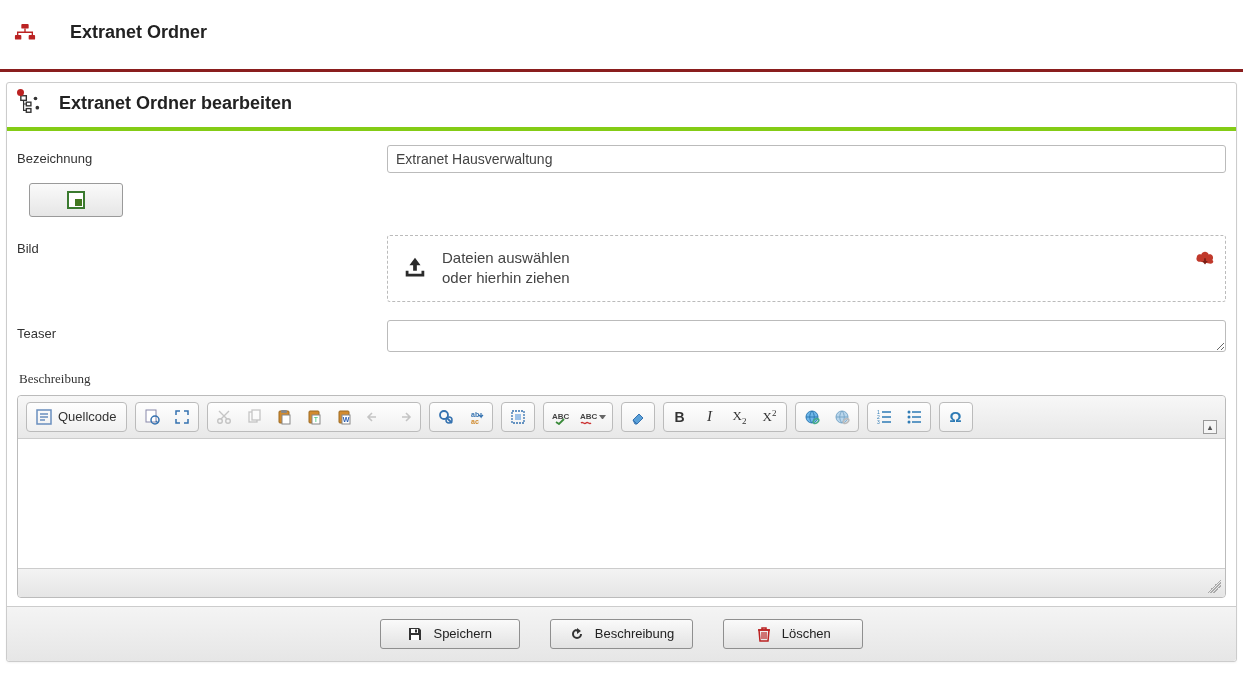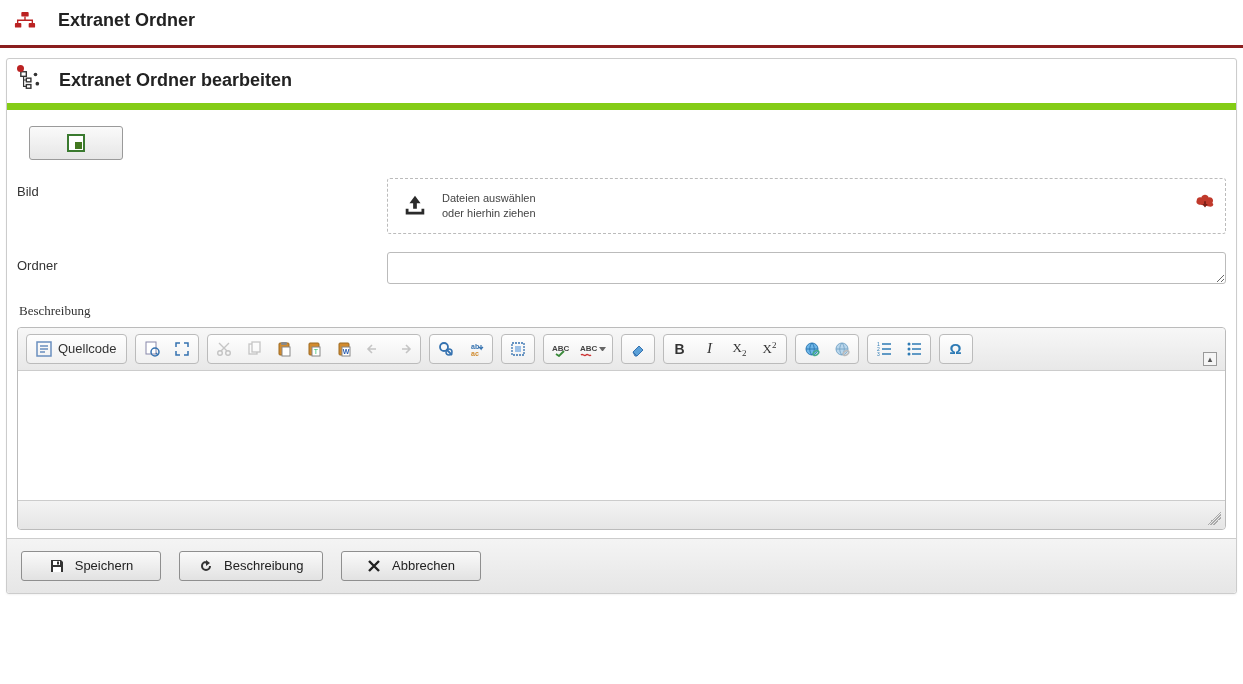--- a/index.html
+++ b/index.html
@@ -12,33 +12,33 @@
     width: 1243px;
   }
   .page-header {
     display: flex;
     align-items: center;
     padding: 6px 14px 10px 14px;
     border-bottom: 3px solid #8a1e1e;
   }
   .page-header .icon { width: 22px; height: 18px; margin-right: 18px; }
   .page-header h1 {
-    font-size: 18px; font-weight: bold; margin: 4px; color: #222;
+    font-size: 18px; font-weight: bold; margin: 16px; color: #222;
   }
   .panel {
     margin: 10px 6px 6px 6px;
     border: 1px solid #ccc;
     border-radius: 3px;
     background: #fff;
     box-shadow: 0 1px 2px rgba(0,0,0,.05);
   }
   .panel-header {
-    display: flex; align-items: center;
+    display: flex; align-items: flex-start;
     padding: 10px 12px 12px 12px;
-    border-bottom: 7px solid #84cc16;
+    border-bottom: 4px solid #84cc16;
     position: relative;
   }
   .panel-header .icon { width: 22px; height: 22px; margin-right: 18px; }
   .panel-header h2 { font-size: 18px; font-weight: bold; margin: 0; color: #222; }
   .dirty-dot {
     position: absolute; left: 10px; top: 6px;
     width: 7px; height: 7px; background: #b22; border-radius: 50%;
   }
   .form-body { padding: 14px 10px 8px 10px; }
   .form-row { display: flex; align-items: flex-start; margin-bottom: 8px; }
@@ -76,21 +76,21 @@
 
   .upload-wrap { flex: 1; position: relative; }
   .upload-box {
     border: 1px dashed #bbb;
     border-radius: 3px;
     padding: 12px 14px;
     display: flex; align-items: center;
     background: #fff;
   }
   .upload-box .up-icon { width: 26px; height: 24px; margin-right: 14px; }
-  .upload-box .txt { color: #444; line-height: 1.35; font-size: 11px; }
+  .upload-box .txt { color: #444; line-height: 1.35; font-size: 15px; }
   .cloud-icon {
     position: absolute; right: 10px; top: 14px; width: 22px; height: 18px;
   }
 
   .full-label { padding: 8px 2px 8px 2px; font-family: Liberation Serif, serif; }
 
   .editor {
     border: 1px solid #bbb;
     border-radius: 4px;
     background: #fff;
@@ -154,25 +154,25 @@
     position: absolute; right: 4px; bottom: 4px;
     width: 14px; height: 14px;
     background:
       linear-gradient(135deg, transparent 50%, #aaa 50%, #aaa 55%, transparent 55%),
       linear-gradient(135deg, transparent 60%, #aaa 60%, #aaa 65%, transparent 65%),
       linear-gradient(135deg, transparent 70%, #aaa 70%, #aaa 75%, transparent 75%);
     cursor: nwse-resize;
   }
 
   .footer {
-    display: flex; gap: 18px;
+    display: flex; gap: 30px;
     padding: 12px 14px;
     background: linear-gradient(#f4f4f4,#e6e6e6);
     border-top: 1px solid #ccc;
-    border-bottom-left-radius: 3px; border-bottom-right-radius: 3px;
+    border-bottom-left-radius: 3px; border-bottom-right-radius: 3px; justify-content: center;
   }
   .action-btn {
     display: inline-flex; align-items: center; justify-content: center;
     gap: 10px;
     min-width: 140px; height: 30px;
     padding: 0 18px;
     border: 1px solid #8f8f8f;
     border-radius: 3px;
     background: linear-gradient(#fafafa,#e2e2e2);
     cursor: pointer;
@@ -210,20 +210,26 @@
           <circle cx="18" cy="6" r="2" fill="#333"></circle>
           <circle cx="20" cy="16" r="2" fill="#333"></circle>
           <path d="M5 8 V19 H8 M5 12 H8" stroke="#333" stroke-width="1.3" fill="none"></path>
         </svg>
     </span>
     <h2>Extranet Ordner bearbeiten</h2>
   </div>
 
   <div class="form-body">
 
+    <div class="form-row">
+      <div class="lbl">Bezeichnung</div>
+      <div class="fld">
+        <input type="text" value="Extranet Hausverwaltung" style="">
+      </div>
+    </div>
 
 
     <div class="form-row" style="margin-top:-2px;margin-bottom:18px;">
       <div class="lbl" style="width:0;"></div>
       <button class="color-btn" type="button">
         <span class="color-swatch">
             <span class="inner"></span>
           </span>
       </button>
     </div>
@@ -246,21 +252,21 @@
         <span class="cloud-icon">
           <svg viewBox="0 0 24 18">
               <path d="M7 14 C3 14 2 11 3 9 C3 6 6 5 8 6 C9 2 15 2 16 6 C20 5 22 9 20 12 C22 13 21 16 18 16" fill="#c0392b"></path>
               <path d="M12 17 L9 13 H11 V10 H13 V13 H15 Z" fill="#7b1f16"></path>
             </svg>
         </span>
       </div>
     </div>
 
     <div class="form-row">
-      <div class="lbl">Ordner</div>
+      <div class="lbl">Teaser</div>
       <div class="fld">
         <textarea class="teaser" style=""></textarea>
       </div>
     </div>
 
     <div class="full-label">Beschreibung</div>
 
     <div class="editor">
       <div class="toolbar">
 
@@ -512,20 +518,22 @@
       <span>
         <svg viewBox="0 0 16 16">
             <path d="M8 3a5 5 0 105 5h-2a3 3 0 11-3-3V2l4 3-4 3V5" fill="#333"></path>
           </svg>
       </span>
       <span>Beschreibung</span>
     </button>
     <button type="button" class="action-btn">
       <span>
         <svg viewBox="0 0 16 16">
-            <path d="M3 3l10 10M13 3L3 13" stroke="#222" stroke-width="2.4"></path>
+            <path d="M3 4h10l-1 11H4z" fill="none" stroke="#b22" stroke-width="1.5"></path>
+            <path d="M2 4h12M6 4V2h4v2" fill="none" stroke="#b22" stroke-width="1.5"></path>
+            <path d="M6 6v7M8 6v7M10 6v7" stroke="#b22" stroke-width="1.2"></path>
           </svg>
       </span>
-      <span>Abbrechen</span>
+      <span>Löschen</span>
     </button>
   </div>
 
 </div>
 
 </body></html>

